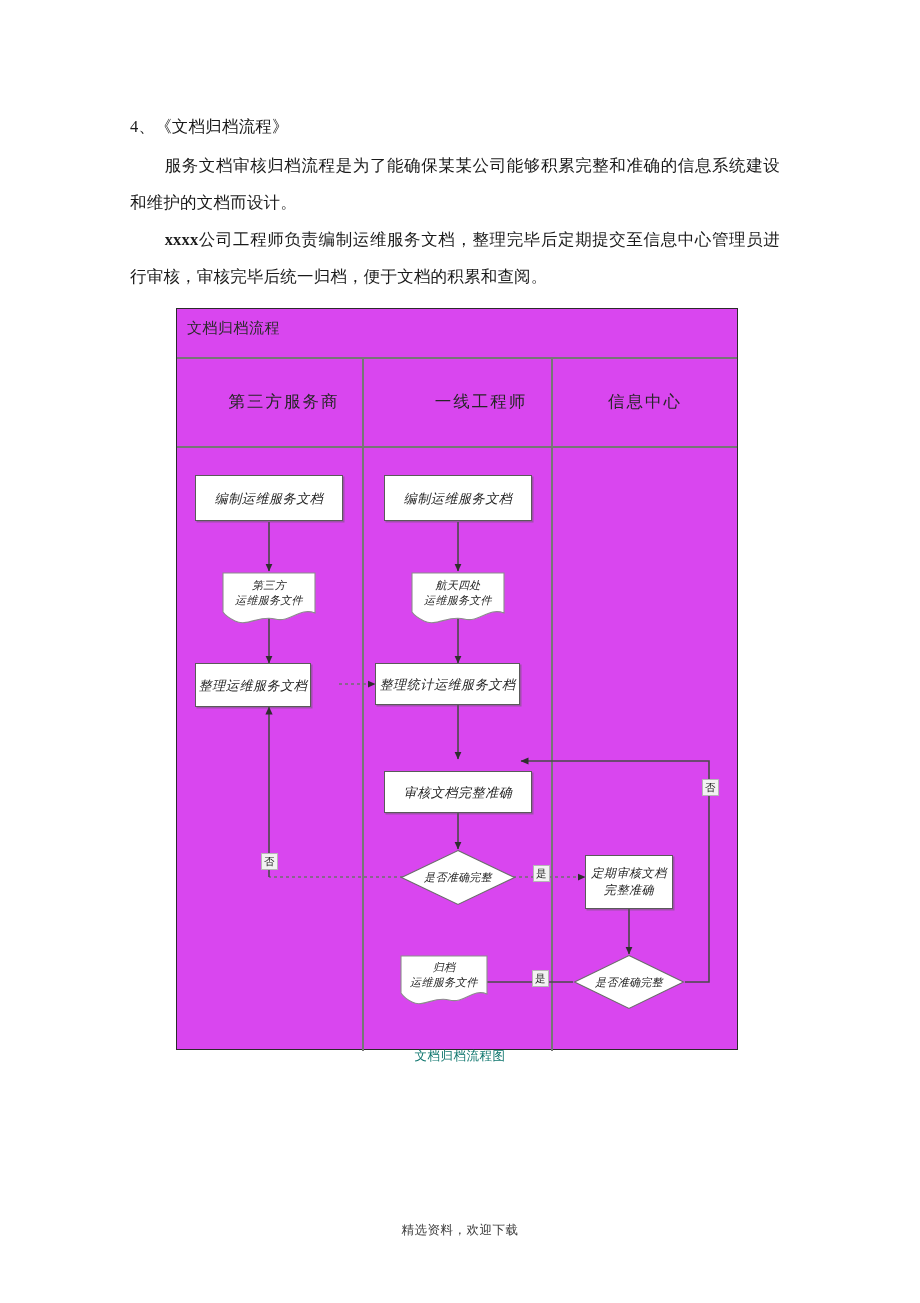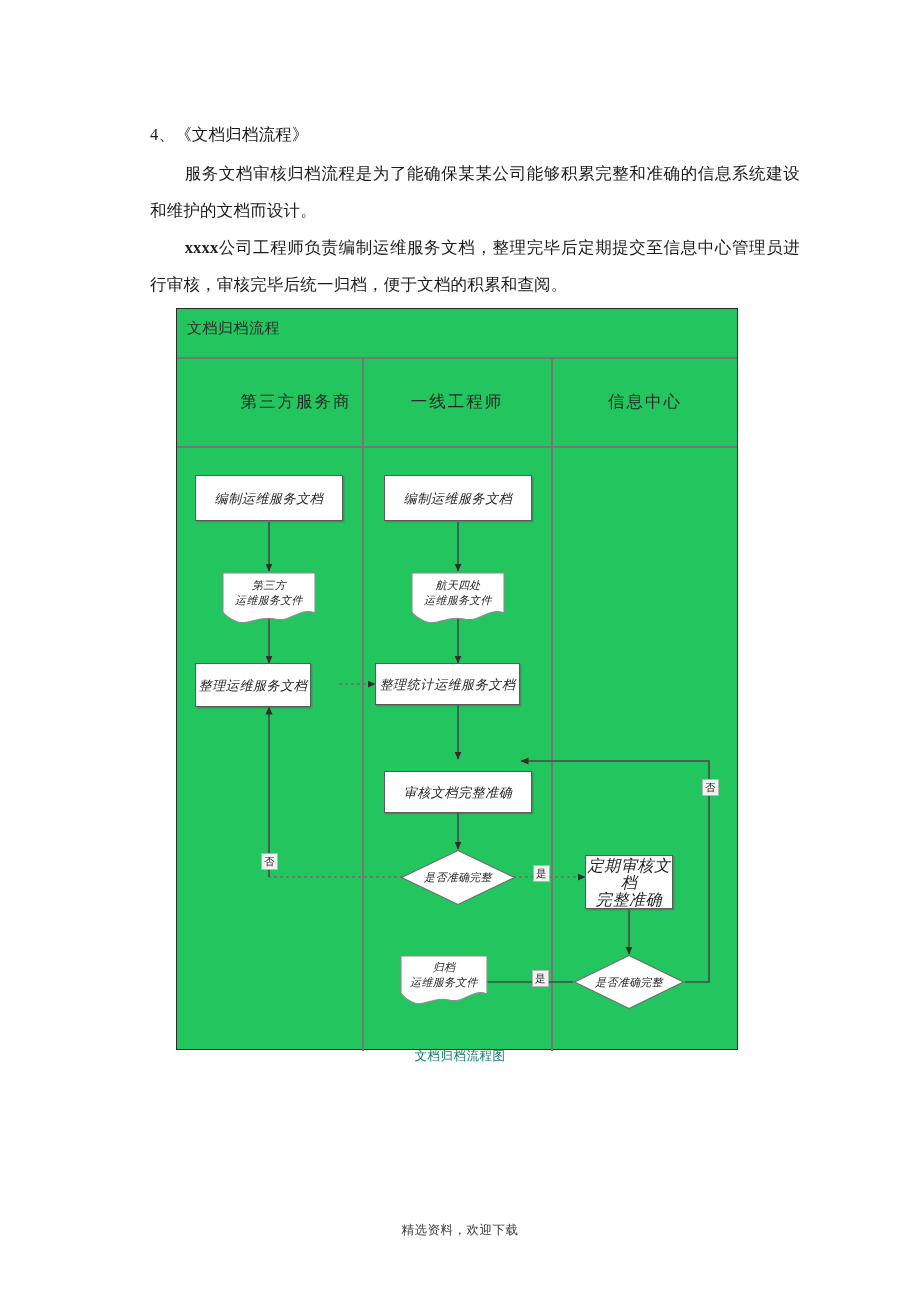--- a/index.html
+++ b/index.html
@@ -14,23 +14,22 @@
     position: relative;
     font-family: "Liberation Serif", "DejaVu Serif", serif;
     color: #1a1a1a;
     overflow: hidden;
   }
 
   
   .doc-body {
     position: absolute;
     left: 130px;
-    top: 116px;
+    top: 108px;
     width: 650px;
-    margin-left: 20px;
   }
   .para {
     font-size: 16.5px;
     line-height: 37px;
     letter-spacing: 0.2px;
     margin: 0;
     text-align: justify;
   }
   .para.heading {
     margin-bottom: 2px;
@@ -43,21 +42,21 @@
     font-weight: bold;
   }
 
   
   .flow-frame {
     position: absolute;
     left: 176px;
     top: 308px;
     width: 562px;
     height: 742px;
-    background: #22c55e;
+    background: #d946ef;
     border: 1.5px solid #2b2b2b;
     box-sizing: border-box;
   }
   .flow-title {
     position: absolute;
     left: 10px;
     top: 10px;
     font-size: 15px;
     color: #2b2b2b;
     letter-spacing: 0.5px;
@@ -91,22 +90,22 @@
     position: absolute;
     top: 48px;
     height: 89px;
     display: flex;
     align-items: center;
     justify-content: center;
     font-size: 16.5px;
     letter-spacing: 2px;
     color: #262626;
   }
-  .col-head.c1 { left: 16px;   width: 206px; border-radius: 16px; }
-  .col-head.c2 { left: 186px; width: 188px; }
+  .col-head.c1 { left: 4px;   width: 206px; border-radius: 16px; }
+  .col-head.c2 { left: 186px; width: 188px; padding-left: 24px; }
   .col-head.c3 { left: 375px; width: 186px; }
 
   
   .flow-canvas {
     position: absolute;
     left: 0;
     top: 0;
     width: 562px;
     height: 742px;
   }
@@ -307,21 +306,21 @@
   <div class="node docshape" style="left:222px; top:645px; width:90px; height:54px;">
     <svg width="90" height="54" viewBox="0 0 90 54">
       <path d="M2,2 L88,2 L88,40 C73,34 66,50 50,46 C35,42 24,54 13,48 C7,45 4,42 2,39 Z" fill="#ffffff" stroke="#8c8c8c" stroke-width="1.1"></path>
     </svg>
     <span class="doc-text">
       <span>归档</span><br>
       <span>运维服务文件</span>
     </span>
   </div>
 
-  <div class="node process" style="left:408px; top:546px; width:88px; height:54px; font-size:16px;">
+  <div class="node process" style="left:408px; top:546px; width:88px; height:54px; font-size:12px;">
     <span>
       <span>定期审核文档</span><br>
       <span>完整准确</span>
     </span>
   </div>
 
   <div class="node decision" style="left:396px; top:645px; width:112px; height:56px;">
     <svg width="112" height="56" viewBox="0 0 112 56">
       <polygon points="56,1.5 110.5,28 56,54.5 1.5,28" fill="#ffffff" stroke="#6a6a6a" stroke-width="1.1"></polygon>
     </svg>

